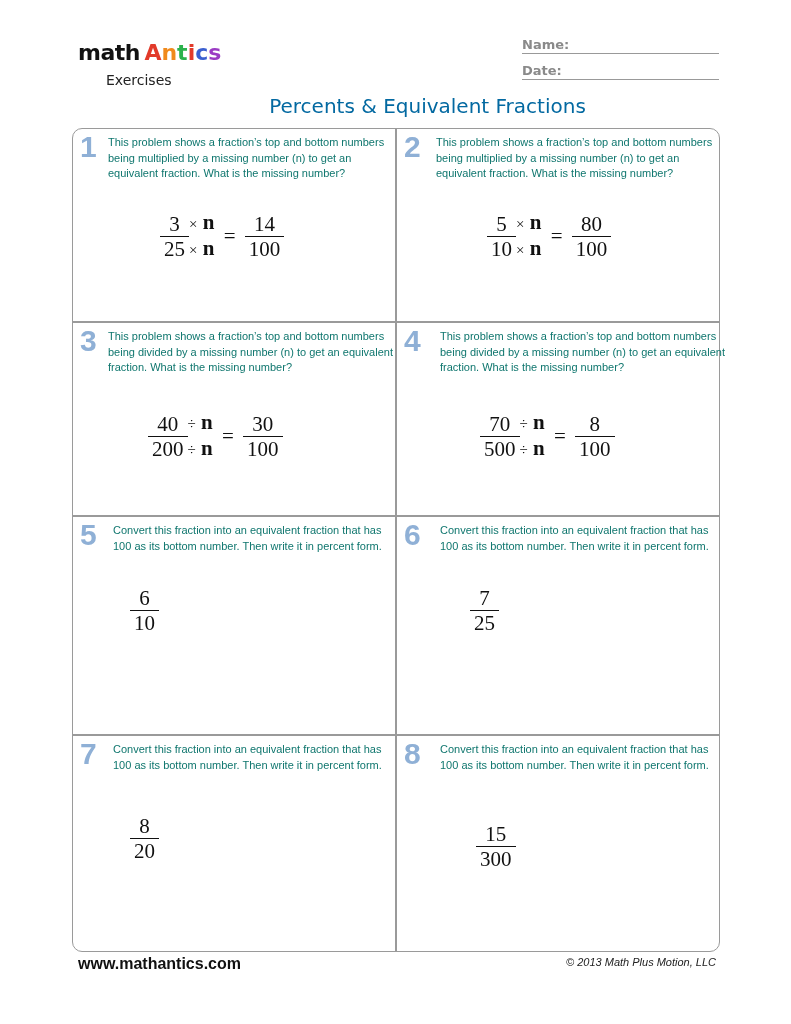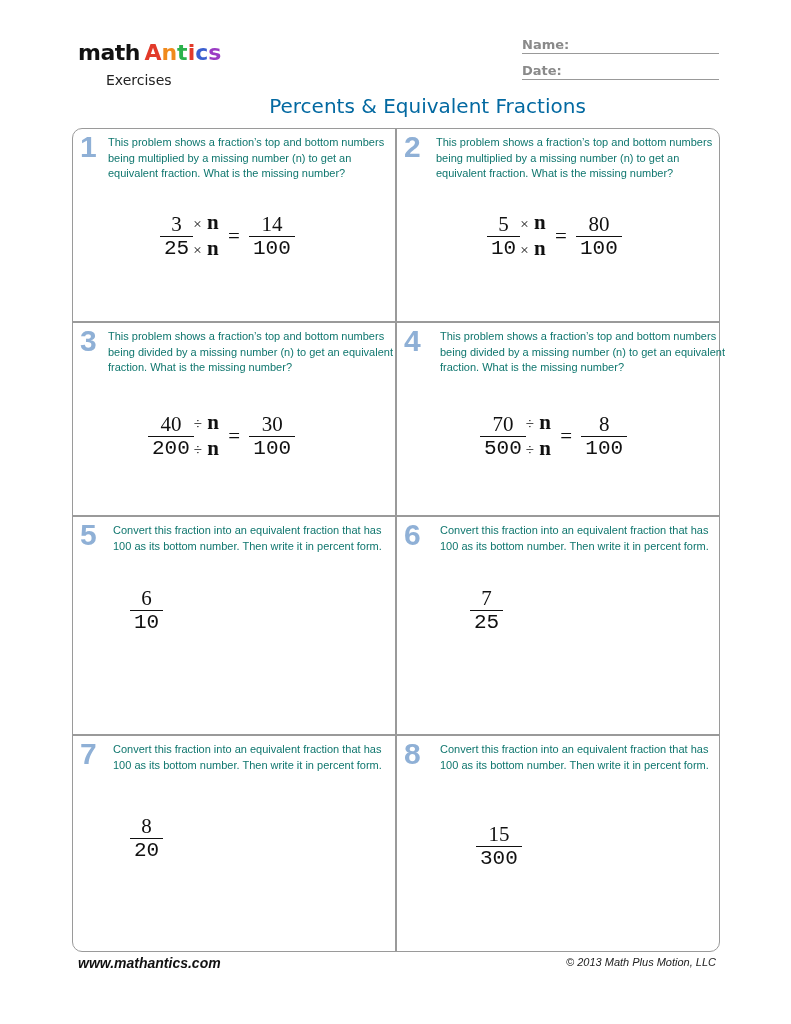--- a/index.html
+++ b/index.html
@@ -11,23 +11,23 @@
   .field { position:absolute; left:522px; width:197px; border-bottom:1.5px solid #999; color:#8a8a8a; font-weight:bold; font-size:13px; padding-bottom:1px; font-family:"DejaVu Sans", sans-serif; }
   .title { position:absolute; left:0; width:791px; top:94px; text-align:center; font-family:"DejaVu Sans", sans-serif; font-size:20px; color:#1f4fc0; }
   .grid { position:absolute; left:72px; top:128px; width:648px; height:824px; border:1.5px solid #9a9a9a; border-radius:10px; box-sizing:border-box; }
   .vline { position:absolute; left:395px; top:128px; width:1.5px; height:824px; background:#9a9a9a; }
   .hline { position:absolute; left:72px; width:648px; height:1.5px; background:#9a9a9a; }
   .num { position:absolute; font-size:30px; font-weight:bold; color:#8fb0d6; font-family:"Liberation Sans", sans-serif; }
   .prompt { position:absolute; font-size:11px; line-height:15.5px; color:#0f766e; width:285px; }
   .eq { position:absolute; font-family:"Liberation Serif", serif; font-size:21px; color:#111; }
   .frac { display:inline-block; vertical-align:middle; text-align:center; }
   .frac .top { display:block; padding:0 4px; border-bottom:1.6px solid #111; line-height:24px; }
-  .frac .bot { display:block; padding:0 4px; line-height:24px;font-family:Liberation Mono, monospace; }
+  .frac .bot { display:block; padding:0 4px; line-height:24px; }
   .op { font-size:15px; }
-  .footer-left { position:absolute; left:78px; top:955px; font-weight:bold; font-style:italic; font-size:14px; color:#111; }
+  .footer-left { position:absolute; left:78px; top:955px; font-weight:bold; font-size:16px; color:#111; }
   .footer-right { position:absolute; right:75px; top:956px; font-style:italic; font-size:11px; color:#222; }
 </style>
 </head>
 <body>
 
 <div class="logo">
   <span class="logo-math">math</span>
   <span class="logo-antics">
     <span style="color: rgb(226, 58, 42);">A</span><span style="color: rgb(240, 138, 28);">n</span><span style="color: rgb(43, 178, 76);">t</span><span style="color: rgb(226, 58, 42);">i</span><span style="color: rgb(58, 95, 208);">c</span><span style="color: rgb(155, 59, 196);">s</span>
   </span>

